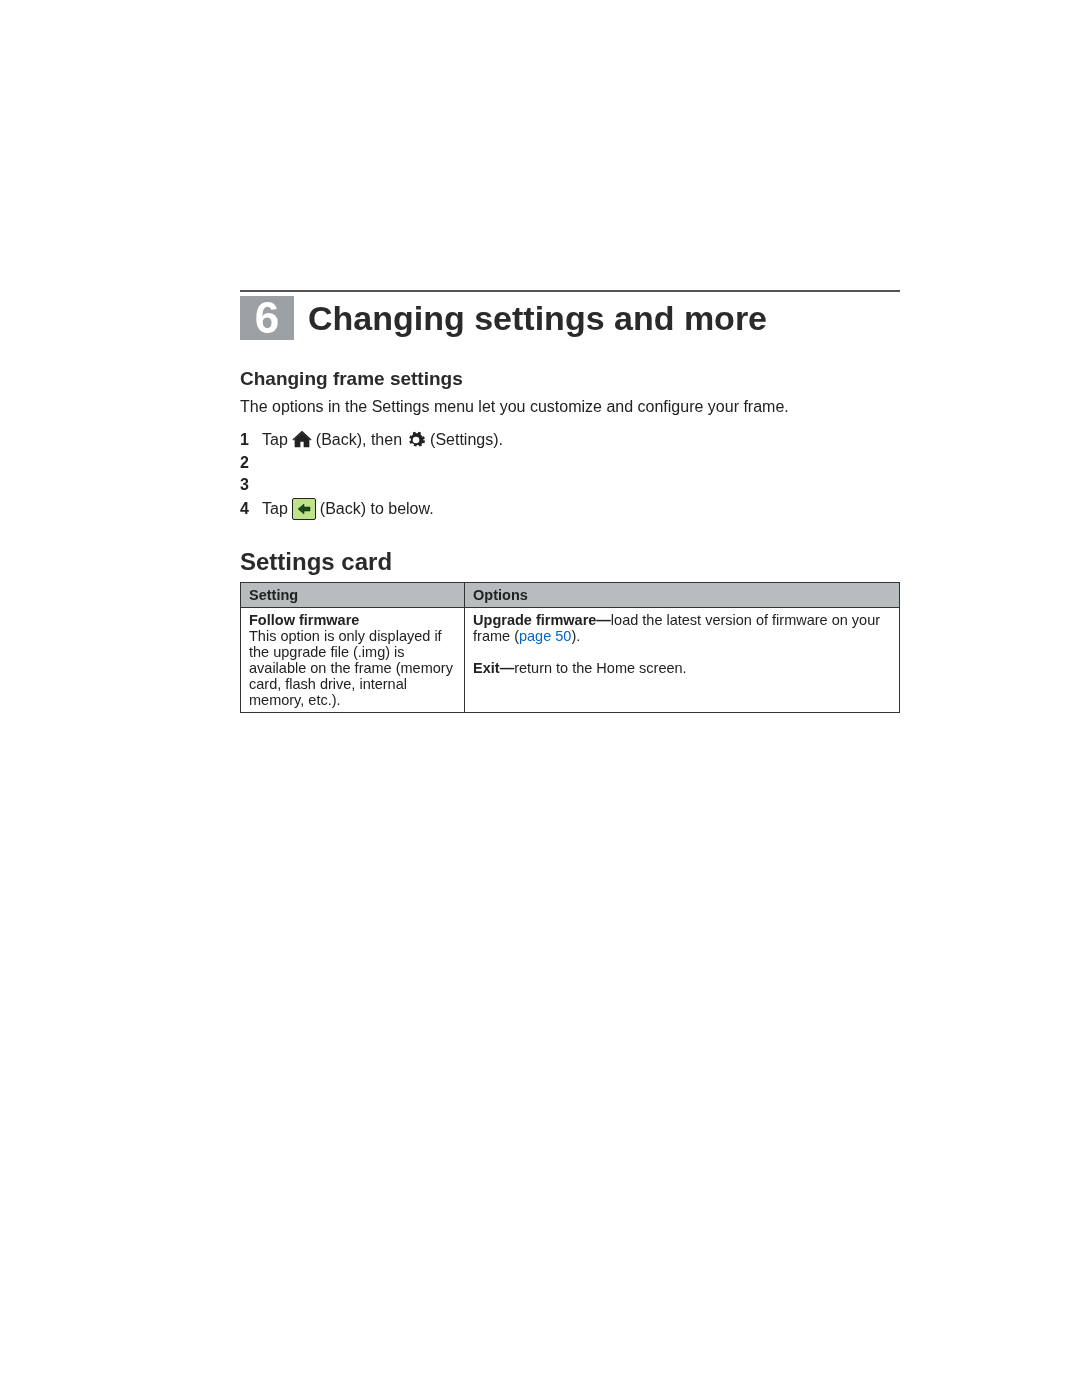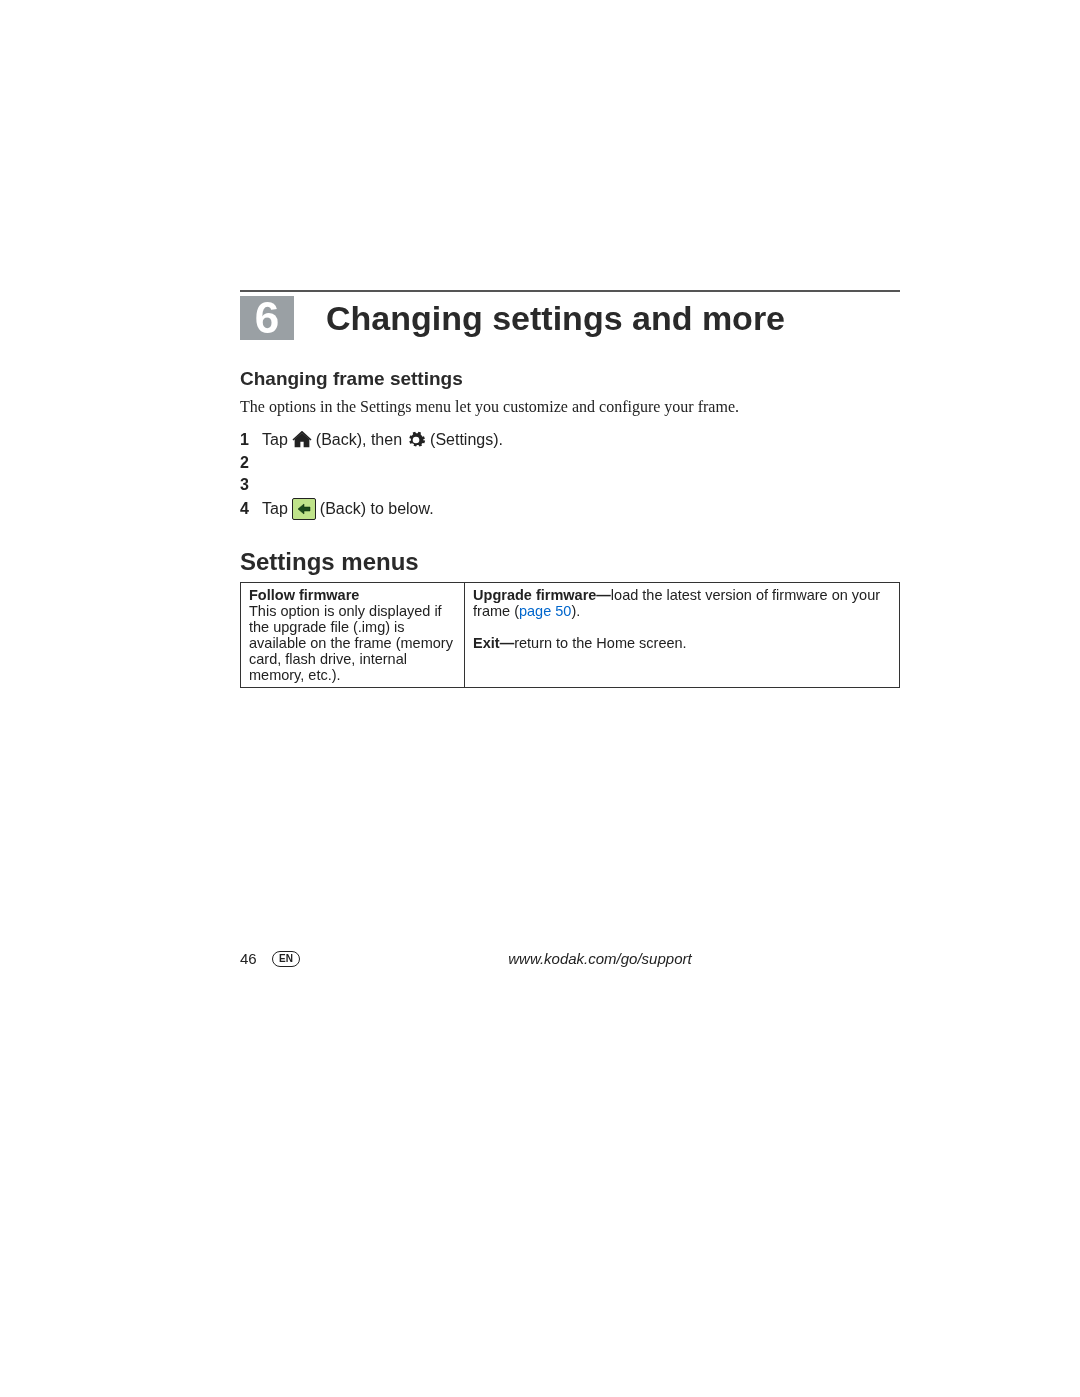--- a/index.html
+++ b/index.html
@@ -35,40 +35,39 @@
     width: 54px;
     display: flex;
     align-items: center;
     justify-content: center;
     line-height: 1;
   }
   .chapter-title {
     font-size: 34px;
     font-weight: 700;
     color: #2a2a2a;
-    padding-left: 32px;
+    padding-left: 14px;
     display: flex;
     align-items: center;
   }
   h2.section {
     font-size: 19px;
     font-weight: 700;
     margin: 20px 0 8px 0;
     color: #2a2a2a;
   }
   h2.section2 {
     font-size: 24px;
     font-weight: 700;
     margin: 28px 0 6px 0;
     color: #2a2a2a;
   }
   .intro {
     font-size: 16px;
     margin: 0 0 14px 0;
-    font-family: Liberation Serif, serif;
   }
   ol.steps {
     list-style: none;
     padding: 0;
     margin: 0;
     font-size: 16px;
   }
   ol.steps li {
     margin: 4px 0;
     display: flex;
@@ -184,44 +183,43 @@
       <span>Tap</span>
       <span class="back-btn">
         <svg width="14" height="12" viewBox="0 0 14 12">
           <path d="M7 1 L1 6 L7 11 L7 8 L13 8 L13 4 L7 4 Z" fill="#1a4a1a" stroke="#0a2a0a" stroke-width="0.5"></path>
         </svg>
       </span>
       <span>(Back) to below.</span>
     </li>
   </ol>
 
-  <h2 class="section2">Settings menus</h2>
+  <h2 class="section2">Settings card</h2>
 
   <table class="settings">
     <colgroup>
         <col class="col-setting">
         <col>
       </colgroup>
     <tbody>
+        <tr>
+      <th>Setting</th>
+      <th>Options</th>
+    </tr>
     <tr>
       <td>
         <div><strong>Follow firmware</strong></div>
         <div>This option is only displayed if the upgrade file (.img) is available on the frame (memory card, flash drive, internal memory, etc.).</div>
       </td>
       <td>
         <div>
           <strong>Upgrade firmware—</strong><span>load the latest version of firmware on your frame (</span><span class="link">page 50</span><span>).</span>
         </div>
         <div style="margin-top:16px">
           <strong>Exit—</strong><span>return to the Home screen.</span>
         </div>
       </td>
     </tr>
   </tbody>
     </table>
 
-  <div class="footer">
-    <span class="pnum">46</span>
-    <span class="lang-badge">EN</span>
-    <span class="url">www.kodak.com/go/support</span>
-  </div>
 
 </div>
 
 </body></html>

